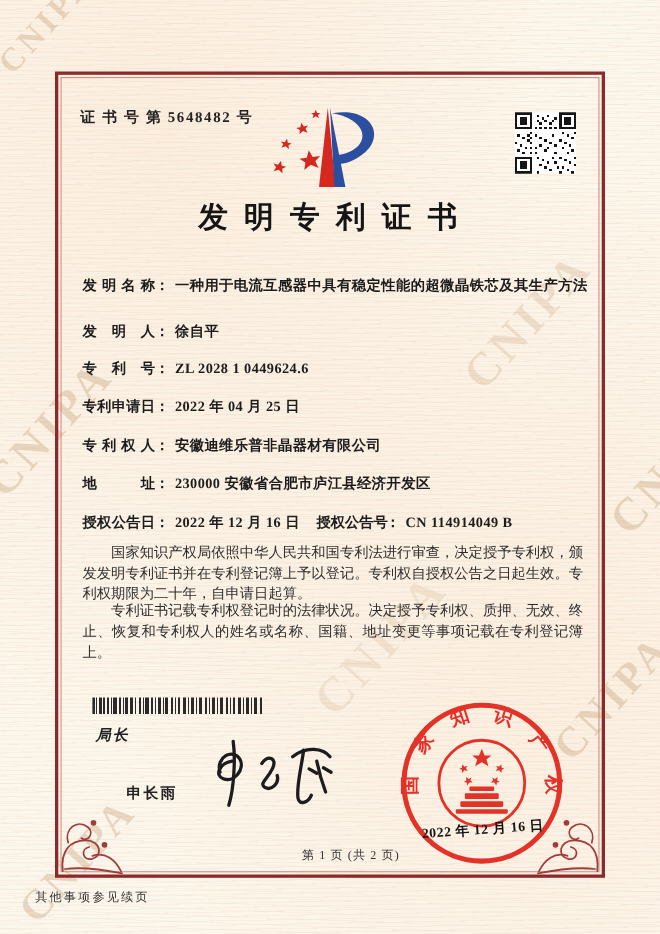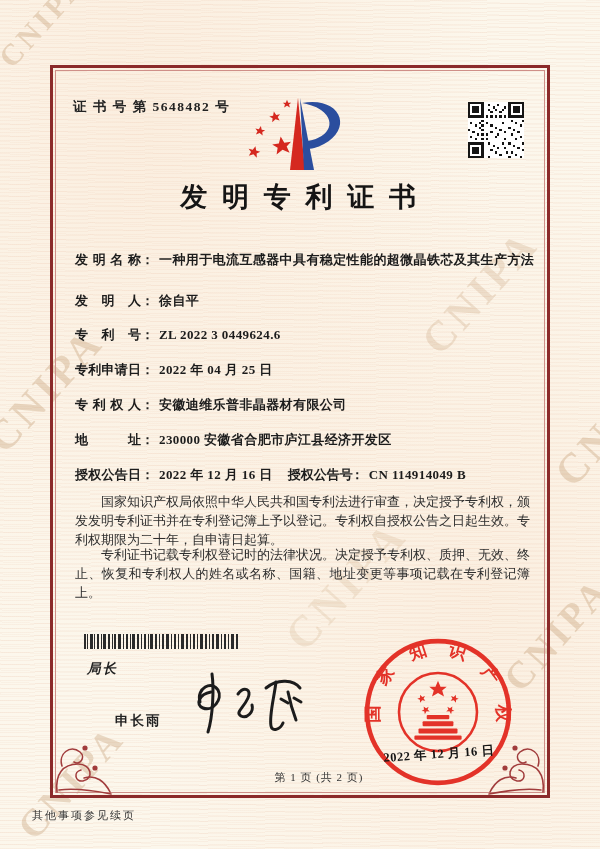--- a/index.html
+++ b/index.html
@@ -219,21 +219,21 @@
 
   <div class="title">发 明 专 利 证 书</div>
 
   <div class="row" style="top:251px;">
     <span class="flabel">发明名称</span><span class="colon">：</span><span class="fvalue">一种用于电流互感器中具有稳定性能的超微晶铁芯及其生产方法</span>
   </div>
   <div class="row" style="top:292px;">
     <span class="flabel">发明人</span><span class="colon">：</span><span class="fvalue">徐自平</span>
   </div>
   <div class="row" style="top:326px;">
-    <span class="flabel">专利号</span><span class="colon">：</span><span class="fvalue">ZL 2022 3 0449624.6</span>
+    <span class="flabel">专利号</span><span class="colon">：</span><span class="fvalue">ZL 2028 1 0449624.6</span>
   </div>
   <div class="row" style="top:361px;">
     <span class="flabel">专利申请日</span><span class="colon">：</span><span class="fvalue">2022 年 04 月 25 日</span>
   </div>
   <div class="row" style="top:396px;">
     <span class="flabel">专利权人</span><span class="colon">：</span><span class="fvalue">安徽迪维乐普非晶器材有限公司</span>
   </div>
   <div class="row" style="top:431px;">
     <span class="flabel">地址</span><span class="colon">：</span><span class="fvalue">230000 安徽省合肥市庐江县经济开发区</span>
   </div>

